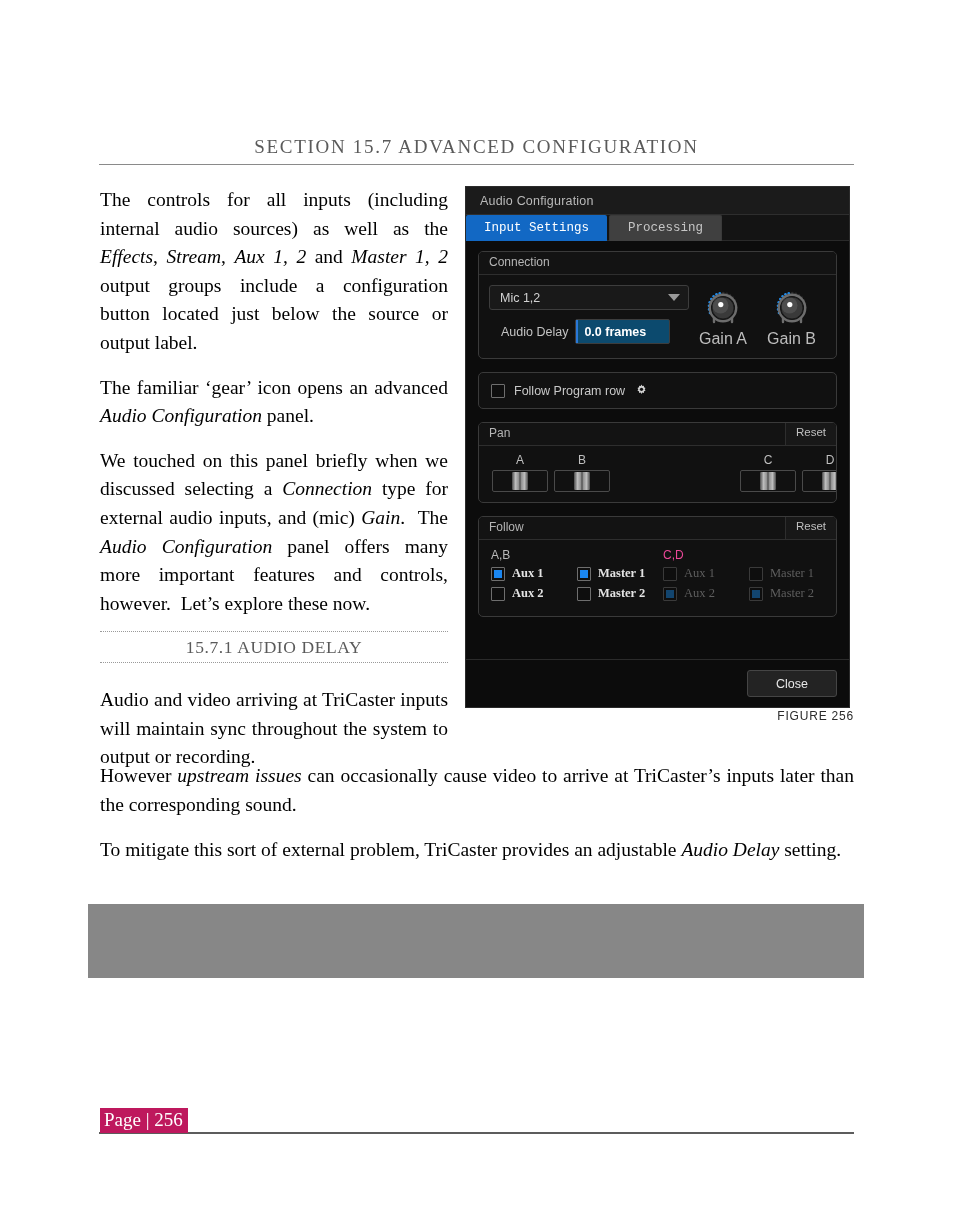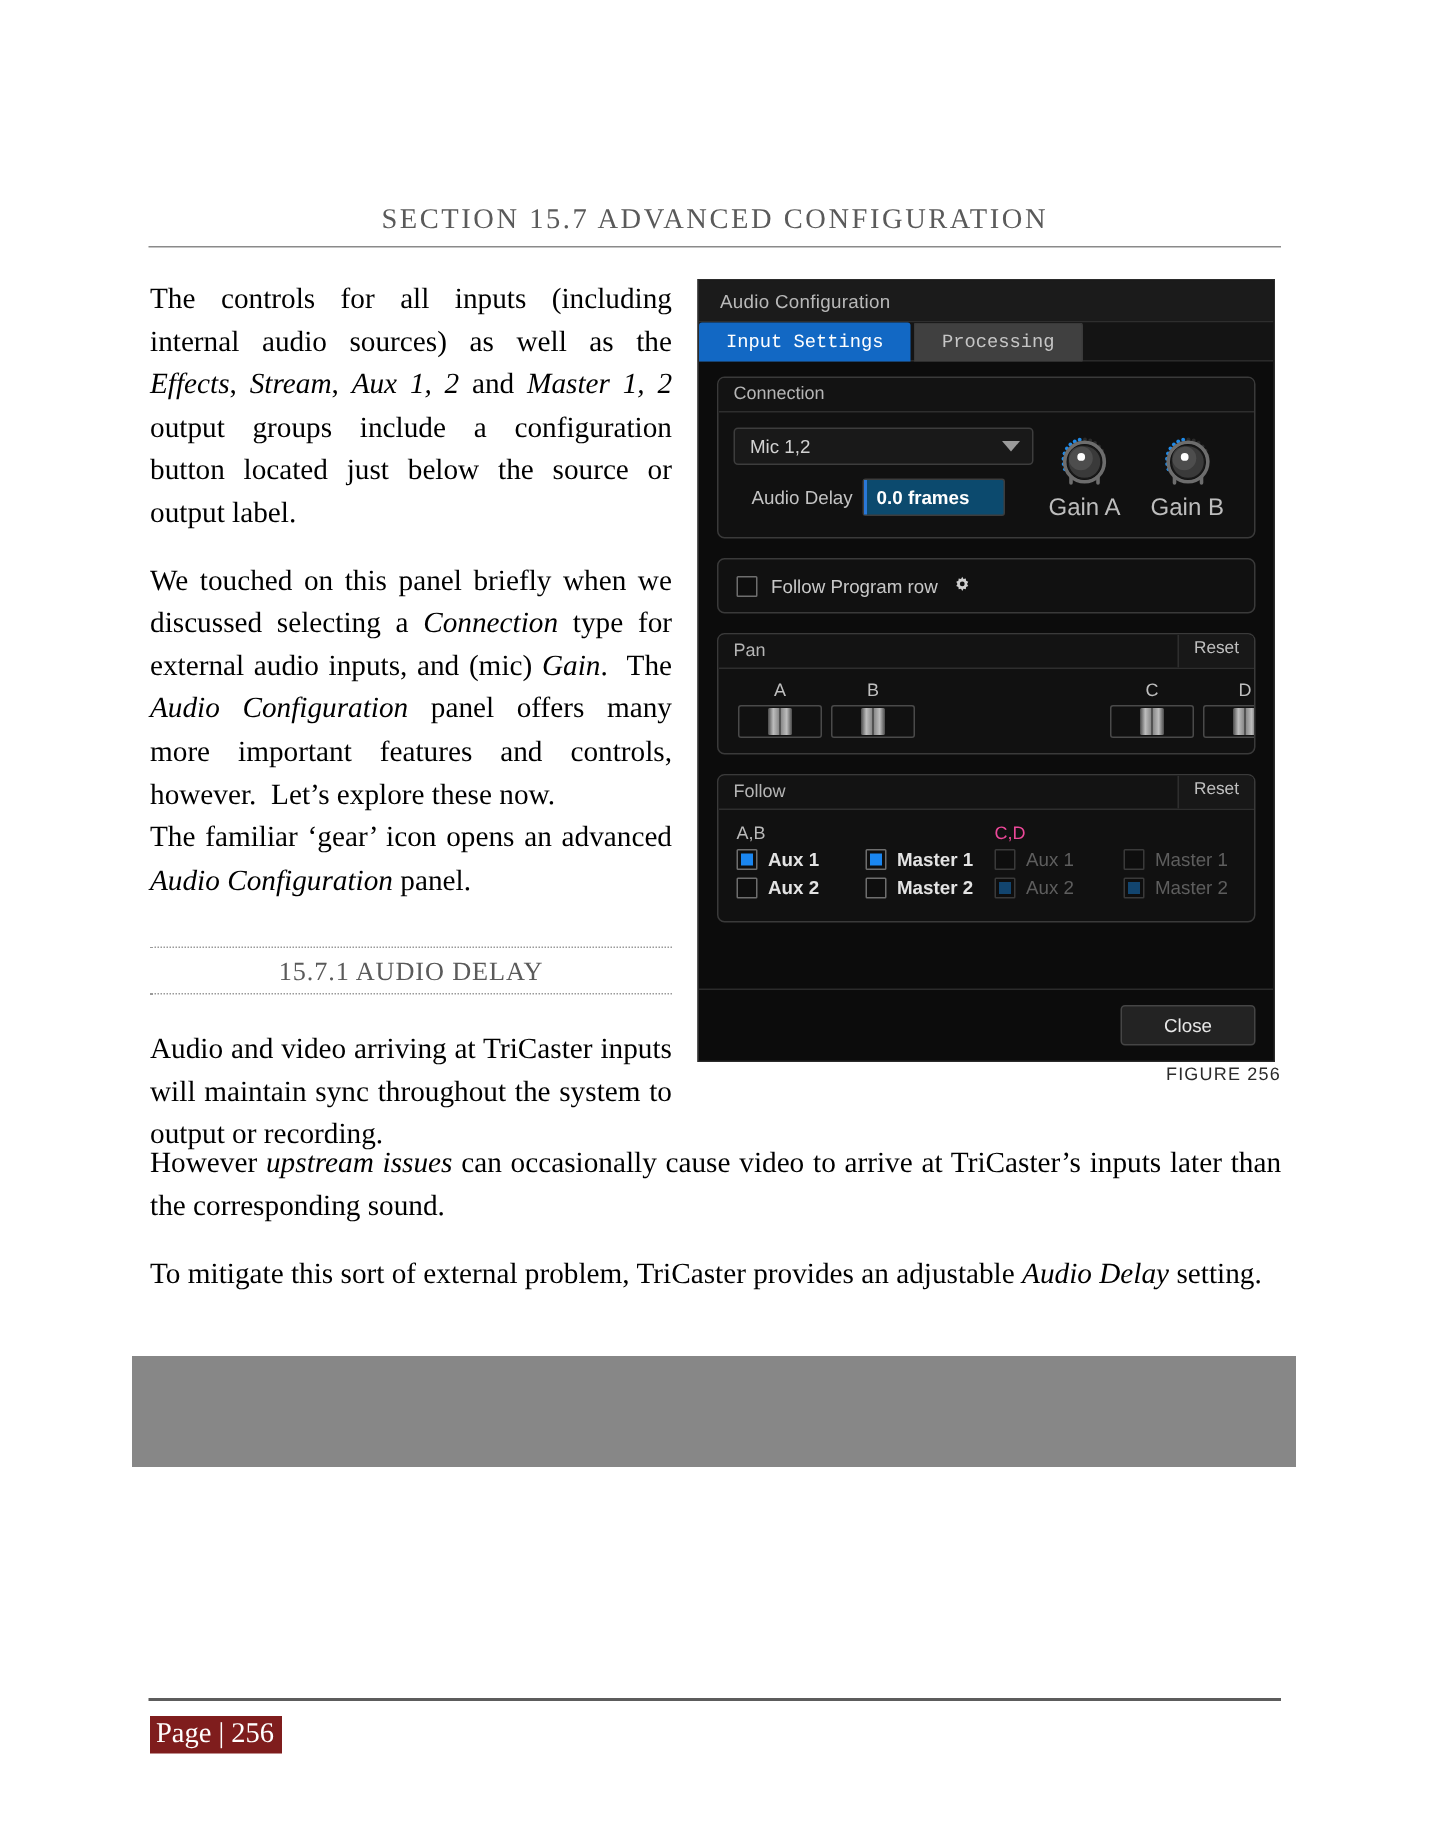--- a/index.html
+++ b/index.html
@@ -116,22 +116,22 @@
     position: absolute;
     left: 99px;
     top: 1132px;
     width: 755px;
     height: 1.5px;
     background: #5c5c5c;
   }
   .page-number {
     position: absolute;
     left: 100px;
-    top: 1144px;
-    background: #7f1d1d;
+    top: 1108px;
+    background: #be185d;
     color: #ffffff;
     font-size: 19px;
     padding: 2px 5px 3px 4px;
     line-height: 20px;
     white-space: nowrap;
   }
 
   
   .acp {
     position: absolute;
@@ -381,20 +381,21 @@
   .routing-col-title {
     font-size: 12px;
     color: #b9b9b9;
     margin-bottom: 4px;
   }
   .routing-col.dim .routing-col-title { color: #ec4899; }
   .routing-line {
     display: flex;
     align-items: flex-end;
     margin-bottom: 5px;
+    font-family: Liberation Serif, serif;
   }
   .routing-item {
     display: flex;
     align-items: center;
     width: 86px;
   }
   .routing-item .chk { margin-right: 7px; }
   .routing-item-label {
     font-size: 12.5px;
     color: #e3e3e3;
@@ -447,22 +448,22 @@
 </head>
 <body>
 
 <div class="page">
 
   <div class="section-heading">SECTION 15.7 ADVANCED CONFIGURATION</div>
   <div class="section-rule"></div>
 
   <div class="col-left">
     <p class="para">The controls for all inputs (including internal audio sources) as well as the <i>Effects</i>, <i>Stream</i>, <i>Aux 1, 2</i> and <i>Master 1, 2</i> output groups include a configuration button located just below the source or output label.</p>
+    <p class="para">The familiar ‘gear’ icon opens an advanced <i>Audio Configuration</i> panel.</p>
     <p class="para last">We touched on this panel briefly when we discussed selecting a <i>Connection</i> type for external audio inputs, and (mic) <i>Gain</i>.&nbsp; The <i>Audio Configuration</i> panel offers many more important features and controls, however.&nbsp; Let’s explore these now.</p>
-    <p class="para">The familiar ‘gear’ icon opens an advanced <i>Audio Configuration</i> panel.</p>
   </div>
 
   <div class="sub-wrap">
     <div class="dotted-rule"></div>
     <div class="sub-heading">15.7.1 AUDIO DELAY</div>
     <div class="dotted-rule"></div>
   </div>
 
   <div class="col-left-lower">
     <p class="para last">Audio and video arriving at TriCaster inputs will maintain sync throughout the system to output or recording.</p>

